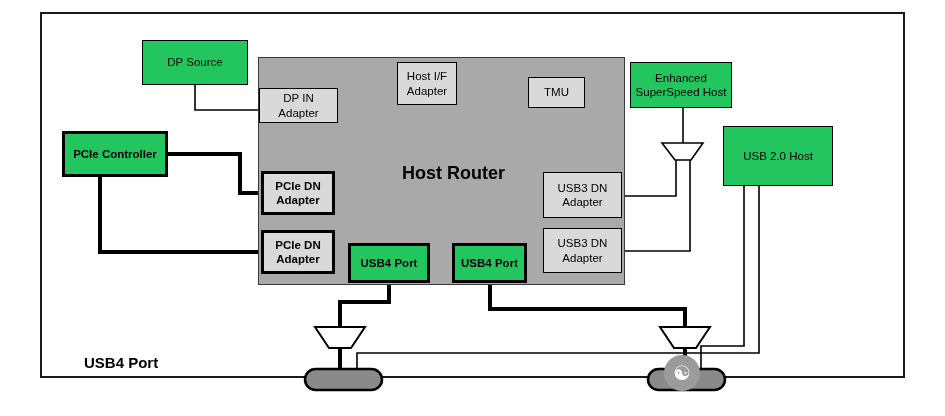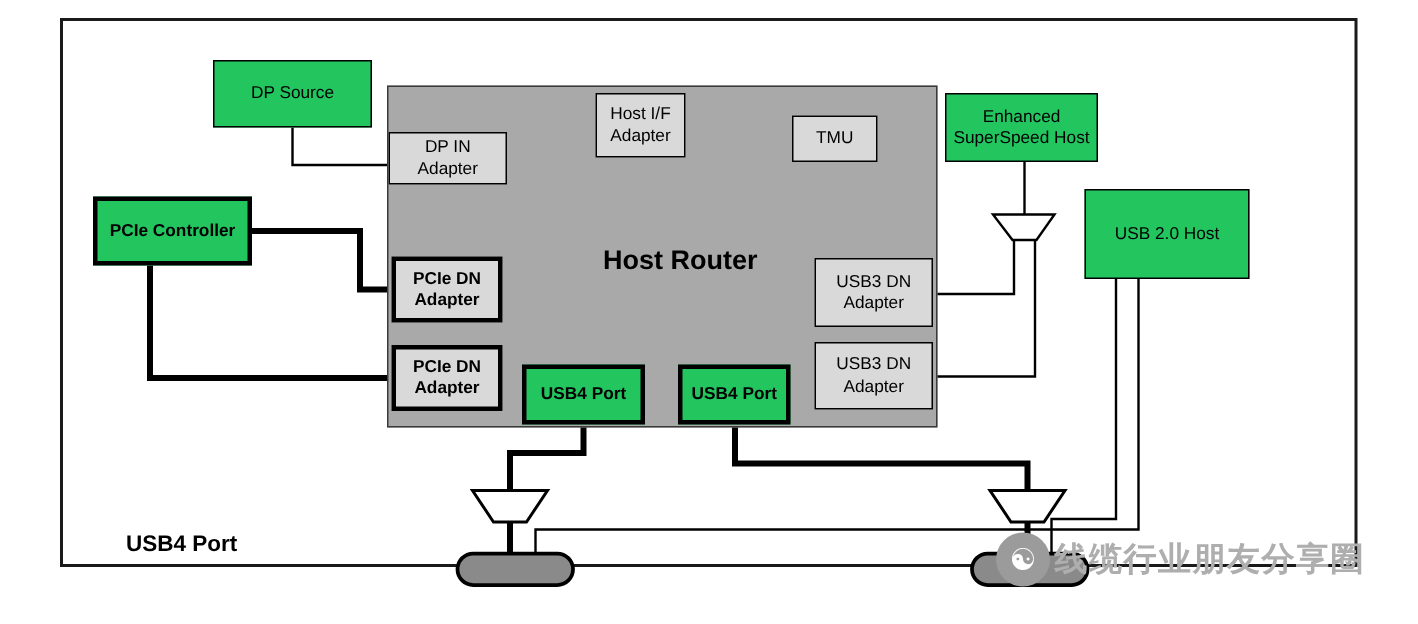--- a/index.html
+++ b/index.html
@@ -130,15 +130,14 @@
 SuperSpeed Host</span>
   </div>
 
   <div class="box" style="left:723px;top:126px;width:110px;height:60px">
     <span>USB 2.0 Host</span>
   </div>
 
   <div class="outer-label">USB4 Port</div>
 
   <div class="wm-logo">☯</div>
-  <div class="wm-text">线缆行业朋友分享圈</div>
 
 </div>
 
 </body></html>

